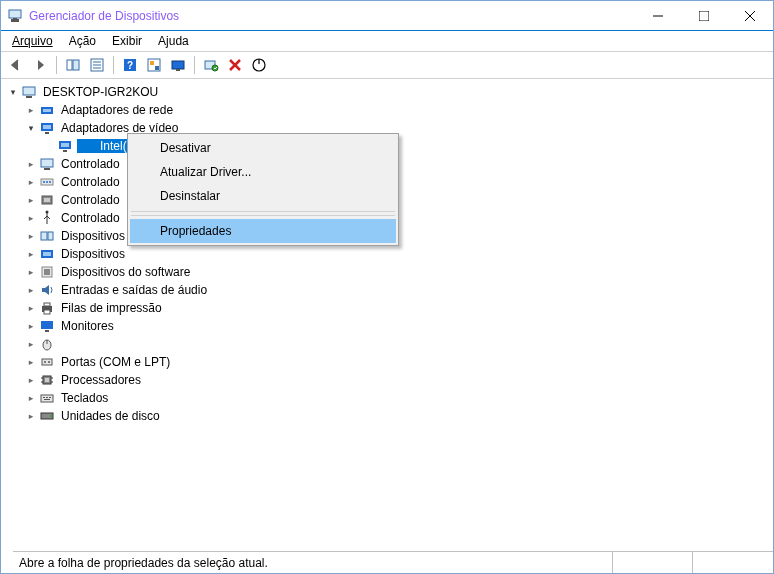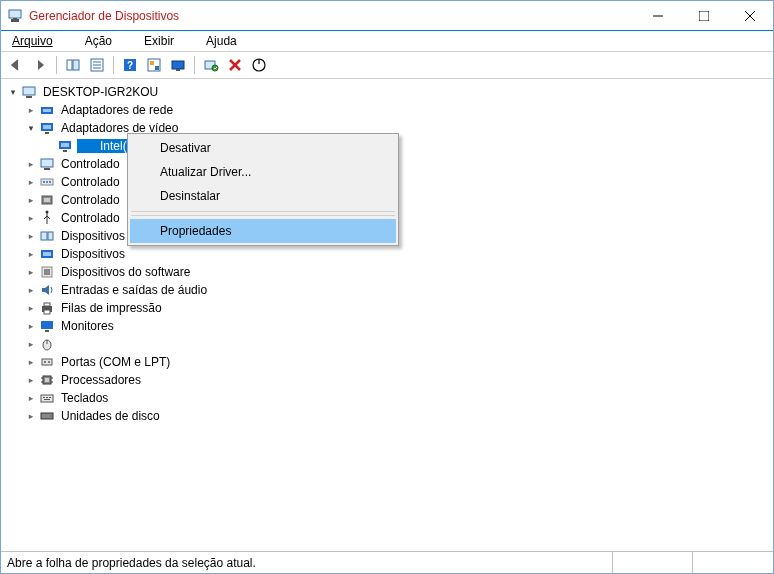--- a/index.html
+++ b/index.html
@@ -1,40 +1,40 @@
 <!DOCTYPE html>
 <html><head>
 <meta charset="utf-8">
 <style>
   * { box-sizing: border-box; margin: 0; padding: 0; }
   body { font-family: "Segoe UI", Tahoma, sans-serif; font-size: 12px; background: #fff; width: 774px; height: 574px; overflow: hidden; border: 1px solid #7ca6cf; display: flex; flex-direction: column; }
   .titlebar { height: 30px; background: #fff; display: flex; align-items: center; border-bottom: 1px solid #0078d7; }
   .titlebar .icon { width: 16px; height: 16px; margin: 0 6px; }
-  .titlebar .title { flex: 1; font-size: 12px; color: #b91c1c; }
+  .titlebar .title { flex: 1; font-size: 12px; color: #8b5cf6; }
   .titlebar .winbtn { width: 46px; height: 30px; display: flex; align-items: center; justify-content: center; }
-  .menubar { height: 20px; display: flex; align-items: center; padding: 0 4px; gap: 18px; }
+  .menubar { height: 20px; display: flex; align-items: center; padding: 0 4px; gap: 2px; }
   .menubar .m { padding: 2px 7px; cursor: default; }
   .toolbar { height: 28px; border-top: 1px solid #d0d0d0; border-bottom: 1px solid #d0d0d0; display: flex; align-items: center; padding: 0 4px; gap: 2px; }
   .toolbar .tb { width: 22px; height: 22px; display: flex; align-items: center; justify-content: center; border: 1px solid transparent; }
   .toolbar .sep { width: 1px; height: 18px; background: #c0c0c0; margin: 0 3px; }
   .tree { flex: 1; overflow: auto; padding: 4px 2px; position: relative; background: #fff; }
   .node { display: flex; align-items: center; height: 18px; white-space: nowrap; }
   .twisty { width: 16px; height: 16px; display: flex; align-items: center; justify-content: center; font-size: 9px; color: #6b6b6b; cursor: default; }
   .twisty.open { color: #404040; }
   .node .dicon { width: 16px; height: 16px; margin-right: 4px; display:flex;align-items:center;justify-content:center;}
   .node .label { padding: 0 2px; }
   .node.selected .label { background: #0078d7; color: #fff; padding-left: 23px; }
   .indent0 { padding-left: 2px; }
   .indent1 { padding-left: 20px; }
   .indent2 { padding-left: 38px; }
   .ctxmenu { position: absolute; border: 1px solid #a0a0a0; background: #f0f0f0; box-shadow: 3px 3px 3px rgba(0,0,0,.25); font-size: 12px; padding: 2px; }
   .ctxmenu .mi { padding: 5px 60px 5px 30px; cursor: default; white-space: nowrap; }
   .ctxmenu .mi.highlight { background: #91c9f7; font-weight: normal; }
   .ctxmenu .msep { height: 1px; background: #d0d0d0; margin: 3px 1px; }
-  .statusbar { height: 22px; border-top: 1px solid #c0c0c0; display: flex; align-items: center; font-size: 12px; }
+  .statusbar { height: 22px; border-top: 1px solid #c0c0c0; display: flex; align-items: center; font-size: 12px; margin-left: 12px; }
   .statusbar .sseg { padding: 0 6px; border-right: 1px solid #c0c0c0; height: 100%; display:flex;align-items:center;}
   .statusbar .sseg.main { flex: 1; border-left:none;}
   svg { display: block; }
   .u { text-decoration: underline; }
 </style>
 </head>
 <body>
 
 <div class="titlebar">
   <span class="icon">

